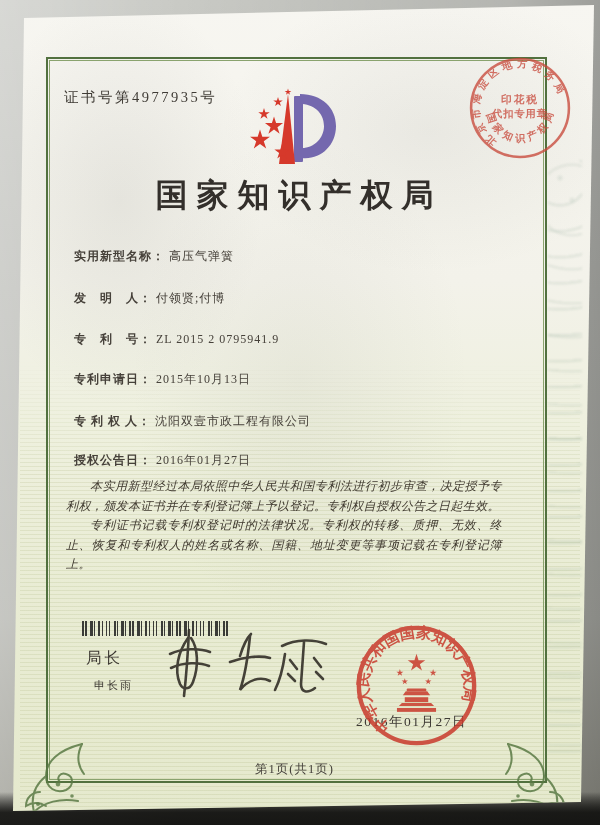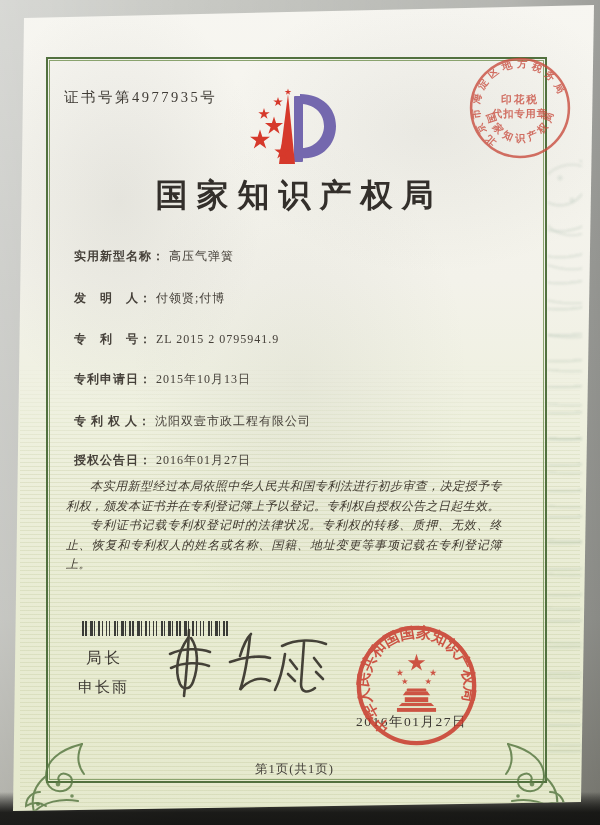--- a/index.html
+++ b/index.html
@@ -45,21 +45,21 @@
   .barcode{position:absolute;left:82px;top:621px;width:148px;height:15px;z-index:3;opacity:.85;
     background:repeating-linear-gradient(90deg,
       #1d1d1d 0 1.5px, transparent 1.5px 3px,
       #1d1d1d 3px 4.5px, transparent 4.5px 8px,
       #1d1d1d 8px 10.5px, transparent 10.5px 11.5px,
       #1d1d1d 11.5px 12.5px, transparent 12.5px 15.5px,
       #1d1d1d 15.5px 18px, transparent 18px 19.5px,
       #1d1d1d 19.5px 20.5px, transparent 20.5px 23.5px);}
   .sig-title{position:absolute;left:86px;top:648px;z-index:3;font-size:15.5px;color:#3c3832;letter-spacing:3px;
     font-family:"Liberation Sans","DejaVu Sans",sans-serif;}
-  .sig-name{position:absolute;left:78px;top:678px;z-index:3;font-size:15px;color:#3c3832;letter-spacing:2px;
+  .sig-name{position:absolute;left:94px;top:678px;z-index:3;font-size:11px;color:#3c3832;letter-spacing:2px;
     font-family:"Liberation Sans","DejaVu Sans",sans-serif;}
   .signature{position:absolute;left:158px;top:626px;width:180px;height:88px;z-index:4;}
   .seal-date{position:absolute;left:356px;top:713px;z-index:3;font-size:13.5px;letter-spacing:1.5px;color:#3e3a35;}
   .seal{position:absolute;left:353px;top:622px;width:127px;height:127px;z-index:4;filter:blur(0.2px);}
   .stamp{position:absolute;left:466px;top:54px;width:108px;height:108px;z-index:5;filter:blur(0.2px);}
   .footer{position:absolute;left:46px;top:749px;width:497px;z-index:3;text-align:center;
     font-size:12.5px;color:#44403a;letter-spacing:1px;margin-top:12px;}
 </style>
 </head>
 <body>

